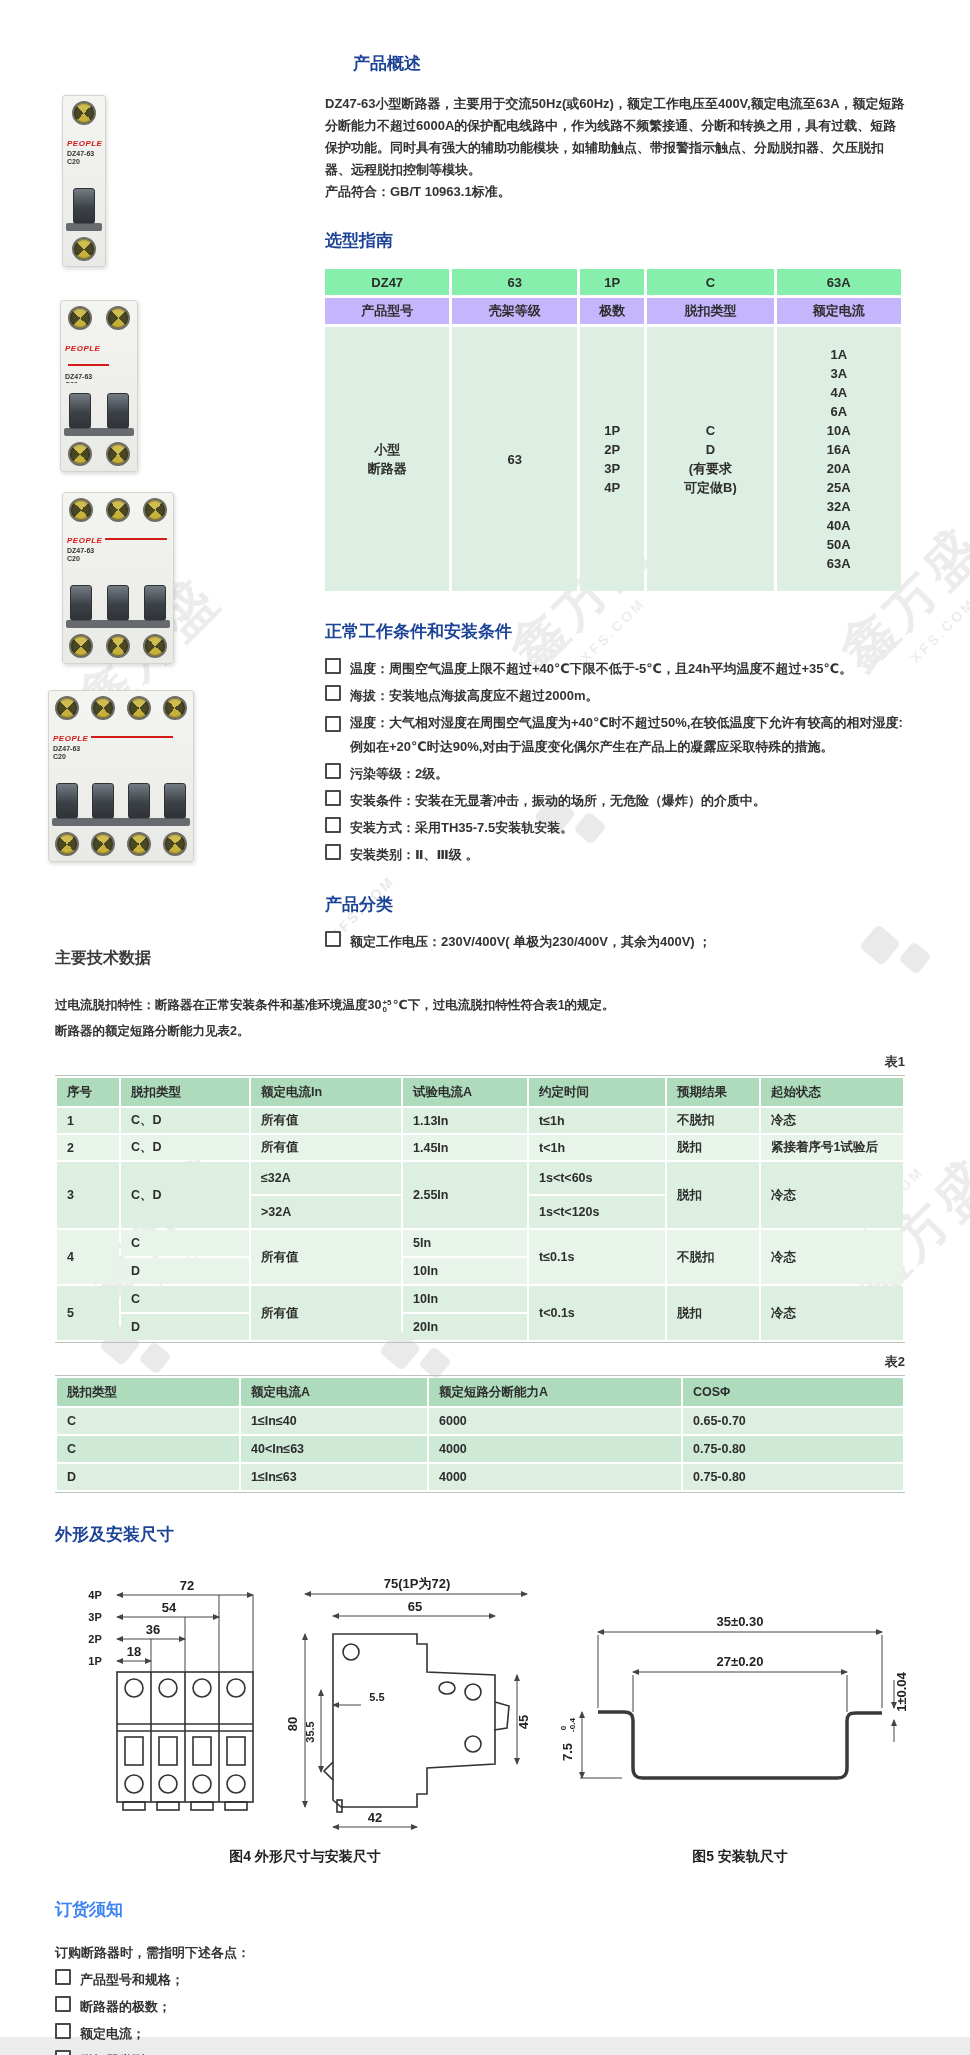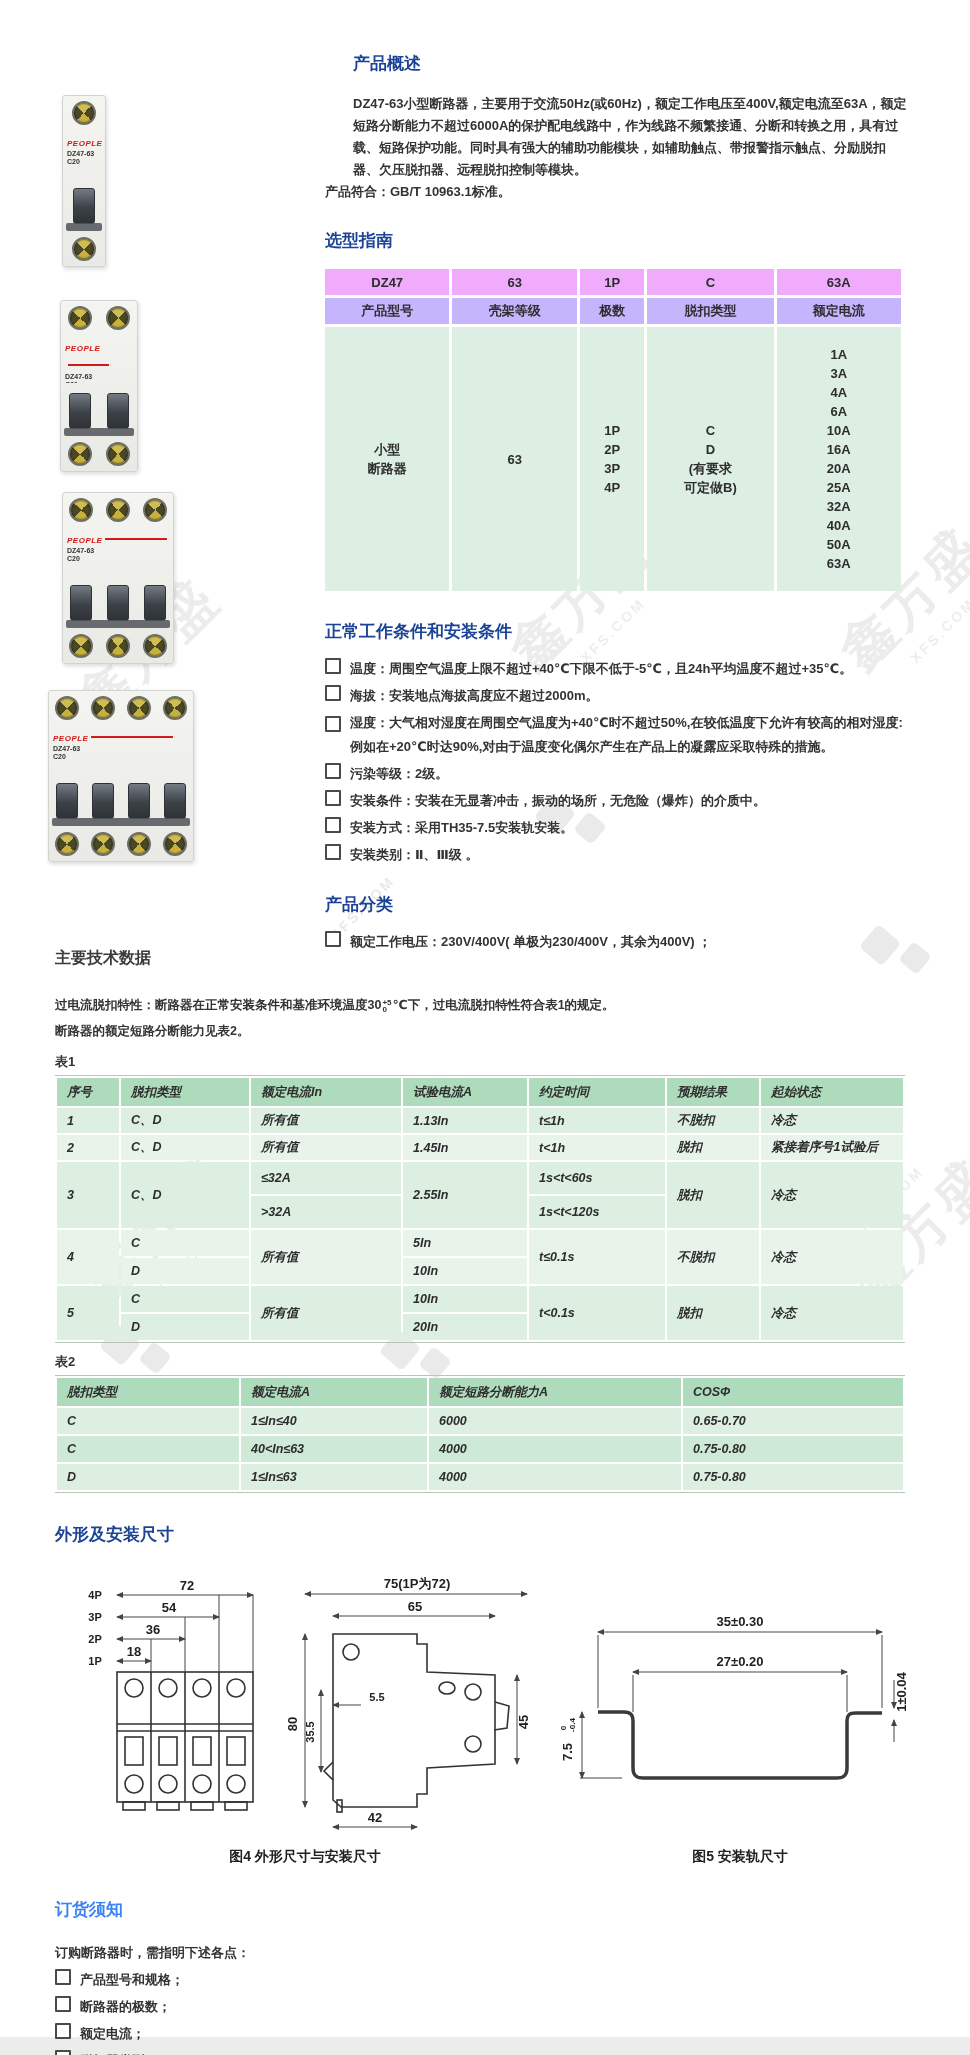--- a/index.html
+++ b/index.html
@@ -34,38 +34,38 @@
   h2{margin:0;padding:0;font-size:17px;}
   .h-blue{color:#1c4396;font-weight:bold;}
   .h-dark{color:#3a3a3a;font-weight:bold;font-size:16px;}
   .body-text{font-size:13px;font-weight:600;line-height:22px;color:#333;margin:0;}
   .rightcol .h-blue{margin-top:26px;margin-bottom:14px;}
   .rightcol .first{margin-top:0;}
 
   
   table.sel{border-collapse:separate;border-spacing:3px;width:100%;margin-left:-3px;}
   table.sel td{text-align:center;font-size:13px;font-weight:600;color:#2d2d2d;}
-  table.sel tr.h1 td{background:#f0abfc;height:24px;font-weight:bold;}
+  table.sel tr.h1 td{background:#86efac;height:24px;font-weight:bold;}
   table.sel tr.h2 td{background:#c4b5fd;height:24px;}
   table.sel tr.bd td{background:#ddeee2;height:262px;vertical-align:middle;white-space:pre-line;line-height:19px;}
 
   
   .chk-item{font-size:13px;font-weight:600;line-height:24px;margin:3px 0;color:#333;}
   .chk{display:inline-block;width:12px;height:12px;border:2px solid #4a4a4a;border-radius:1px;margin-right:9px;vertical-align:-1px;background:#fff;}
 
   
   .fullwidth{position:absolute;left:55px;top:948px;width:850px;z-index:2;}
   .fullwidth .h-dark{margin-bottom:24px;}
   .intro-line{font-size:12.5px;font-weight:600;line-height:24px;margin:2px 0;}
   .tolstack{display:inline-flex;flex-direction:column;vertical-align:middle;line-height:7px;margin:0 1px;}
   .tolstack i{font-style:normal;font-size:8px;font-weight:bold;}
-  .tbl-label{text-align:left;font-size:13px;font-weight:600;margin:10px 0 4px;}
+  .tbl-label{text-align:right;font-size:13px;font-weight:600;margin:10px 0 4px;}
 
   .g-tbl-wrap{border-top:1px solid #b9c4bb;border-bottom:1px solid #b9c4bb;}
-  table.gt{border-collapse:separate;border-spacing:2px;width:100%;table-layout:fixed;font-style:italic;}
+  table.gt{border-collapse:separate;border-spacing:2px;width:100%;table-layout:fixed;}
   table.gt td{font-size:12.5px;font-weight:600;color:#2d2d2d;padding:4px 10px;vertical-align:middle;}
   table.gt tr.gh td{background:#aedbbc;height:20px;}
   table.gt td.ra{background:#dcefe1;}
   table.gt td.rb{background:#e8f4ea;}
   table.gt td.rc{background:#cfe9d7;}
 
   
   .figs{display:flex;margin-top:26px;align-items:flex-start;}
   .figblock{text-align:center;}
   .figblock.f4{width:480px;margin-left:10px;}
@@ -179,21 +179,21 @@
       <div class="bk-row bk-bot">
         <span class="screw"></span>
         <span class="screw"></span>
         <span class="screw"></span>
         <span class="screw"></span>
       </div>
     </div>
 
   <div class="rightcol">
     <h2 class="h-blue first" style="color: rgb(28, 67, 150); margin-left: 28px;">产品概述</h2>
-    <p class="body-text" style="margin-top:18px;margin-left:28px;">DZ47-63小型断路器，主要用于交流50Hz(或60Hz)，额定工作电压至400V,额定电流至63A，额定短路分断能力不超过6000A的保护配电线路中，作为线路不频繁接通、分断和转换之用，具有过载、短路保护功能。同时具有强大的辅助功能模块，如辅助触点、带报警指示触点、分励脱扣器、欠压脱扣器、远程脱扣控制等模块。</p>
+    <p class="body-text" style="margin-top:18px;">DZ47-63小型断路器，主要用于交流50Hz(或60Hz)，额定工作电压至400V,额定电流至63A，额定短路分断能力不超过6000A的保护配电线路中，作为线路不频繁接通、分断和转换之用，具有过载、短路保护功能。同时具有强大的辅助功能模块，如辅助触点、带报警指示触点、分励脱扣器、欠压脱扣器、远程脱扣控制等模块。</p>
     <p class="body-text">产品符合：GB/T 10963.1标准。</p>
 
     <h2 class="h-blue" style="color: rgb(28, 67, 150);">选型指南</h2>
     <table class="sel">
       <tbody>
           <tr class="h1">
         <td>DZ47</td>
         <td>63</td>
         <td>1P</td>
         <td>C</td>

